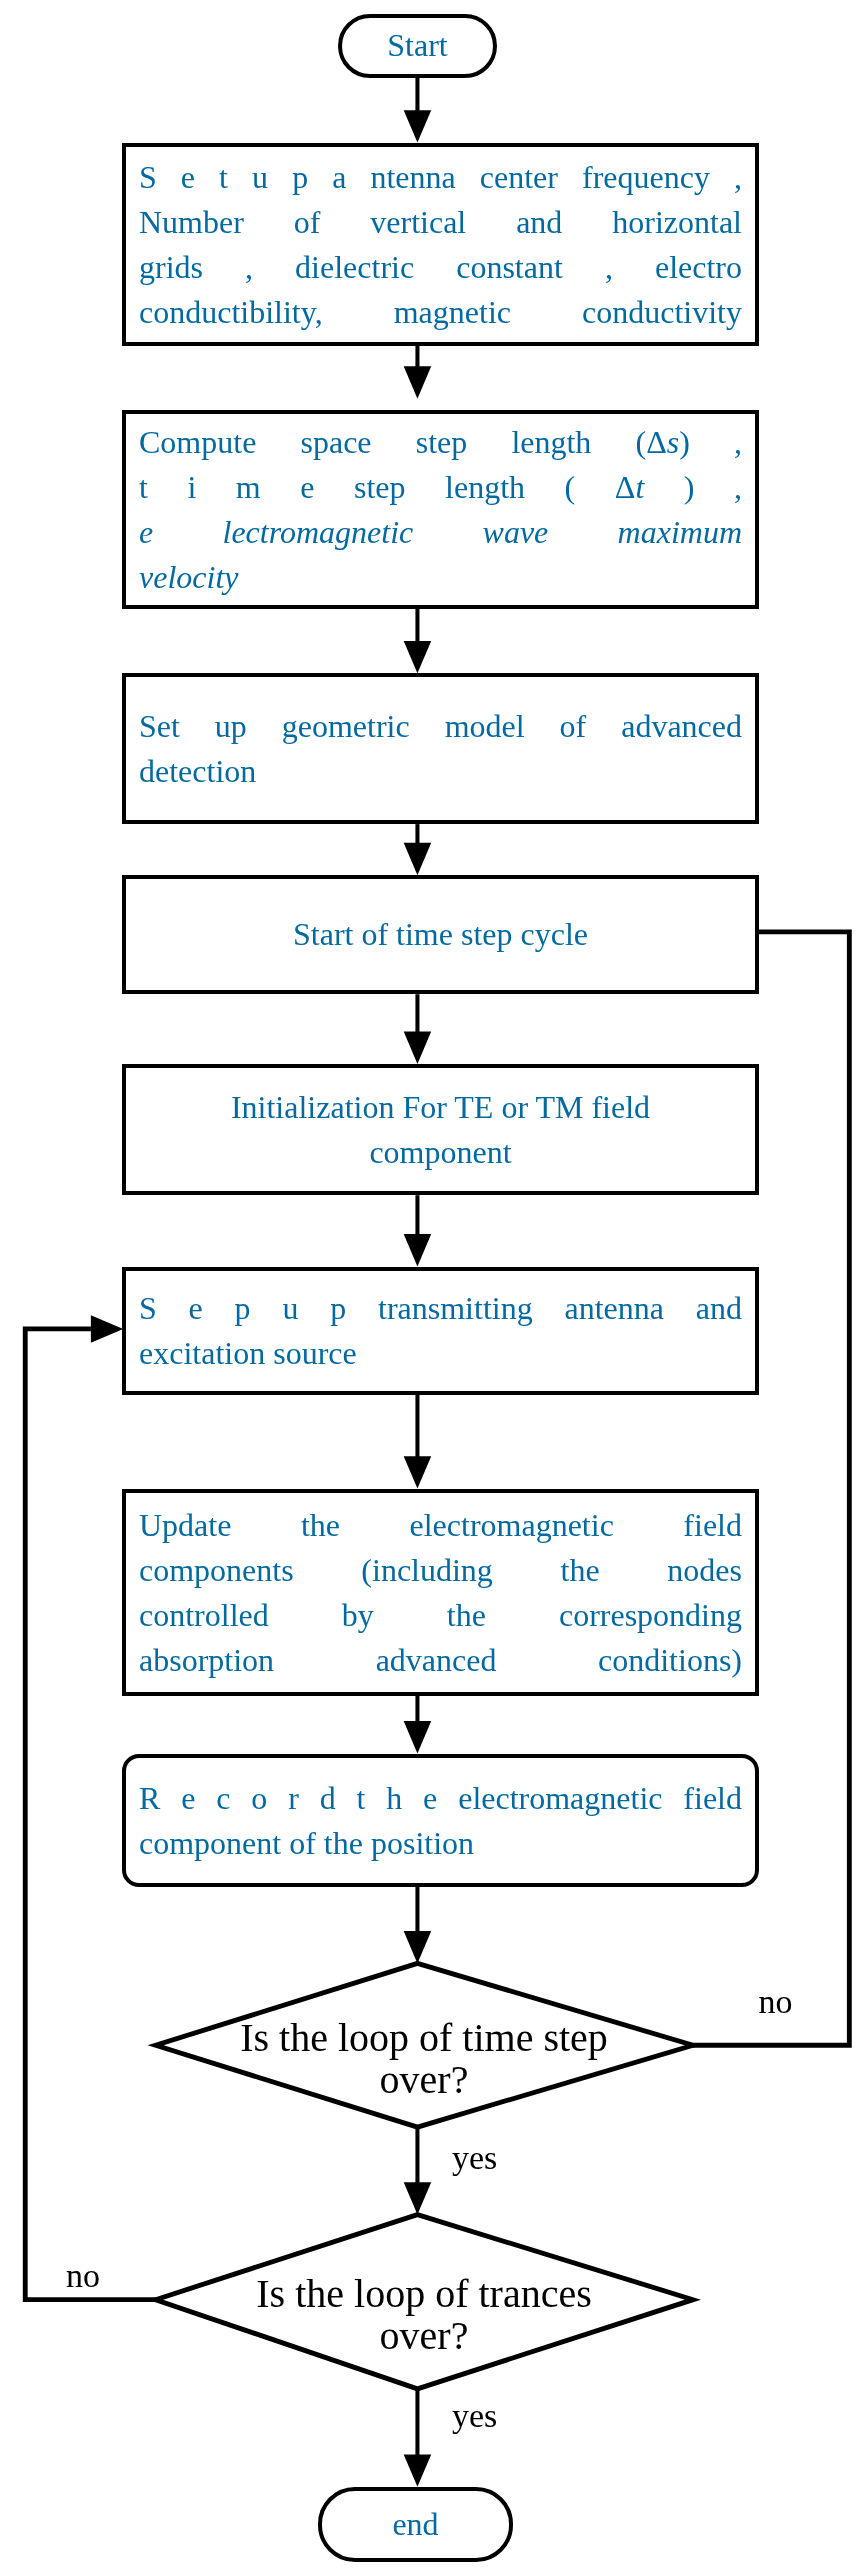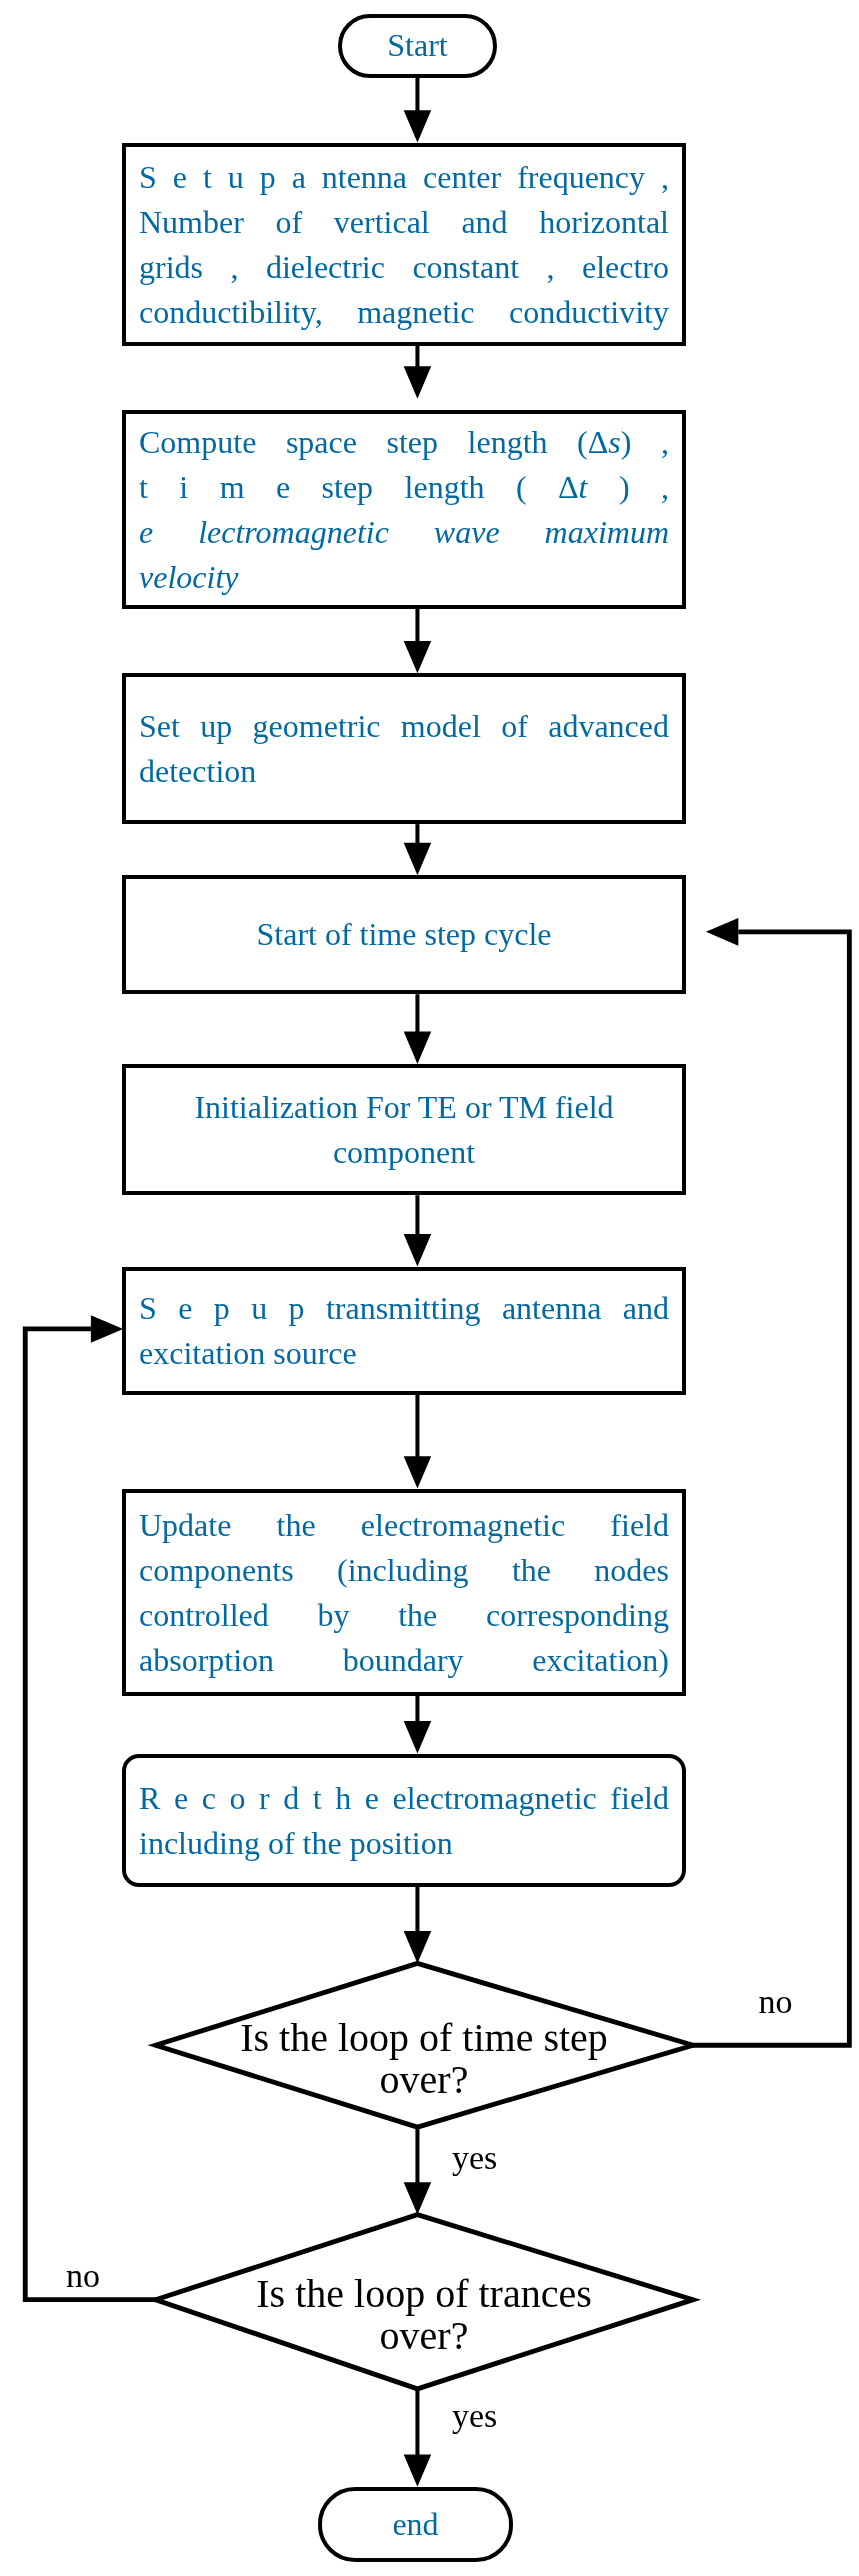--- a/index.html
+++ b/index.html
@@ -1,20 +1,20 @@
 <!DOCTYPE html>
 <html style="font-size:13px"><head>
 <meta charset="utf-8">
 <style>
   html,body{margin:0;padding:0;background:#ffffff;}
   .canvas{position:relative;width:860px;height:2576px;background:#fff;overflow:hidden;
           font-family:"Liberation Serif","DejaVu Serif",serif;color:#000;}
   .layer{position:absolute;left:0;top:0;}
   .node{position:absolute;box-sizing:border-box;background:#fff;color:#0369a1;}
-  .rect{left:122px;width:564px;border:4.9px solid #000;display:flex;flex-direction:column;
+  .rect{left:122px;width:637px;border:4.9px solid #000;display:flex;flex-direction:column;
         justify-content:center;padding:0 13px;font-size:32px;line-height:45px;}
   .terminal{border:4px solid #000;display:flex;align-items:center;justify-content:center;
         font-size:32px;}
   .jline{text-align:justify;text-align-last:justify;}
   .lline{text-align:left;}
   .cline{text-align:center;}
   .it{font-style:italic;}
   .dtext{position:absolute;display:flex;flex-direction:column;justify-content:center;
          align-items:center;font-size:40px;line-height:42px;text-align:center;background:transparent;}
   .elabel{position:absolute;font-size:34px;line-height:34px;}
@@ -137,26 +137,26 @@
 
   <div class="node rect" id="box-antenna">
     <div class="jline">S e p  u p  transmitting antenna and</div>
     <div class="lline">excitation source</div>
   </div>
 
   <div class="node rect" id="box-update">
     <div class="jline">Update  the  electromagnetic  field</div>
     <div class="jline">components  (including  the  nodes</div>
     <div class="jline">controlled  by  the  corresponding</div>
-    <div class="jline">absorption boundary excitation)</div>
+    <div class="jline">absorption advanced conditions)</div>
   </div>
 
   <div class="node rect" id="box-record">
     <div class="jline">R e c o r d  t h e electromagnetic field</div>
-    <div class="lline">including of the position</div>
+    <div class="lline">component of the position</div>
   </div>
 
   <div class="dtext" id="d1text">
     <div>Is the loop of time step</div>
     <div>over?</div>
   </div>
 
   <div class="dtext" id="d2text">
     <div>Is the loop of trances</div>
     <div>over?</div>

